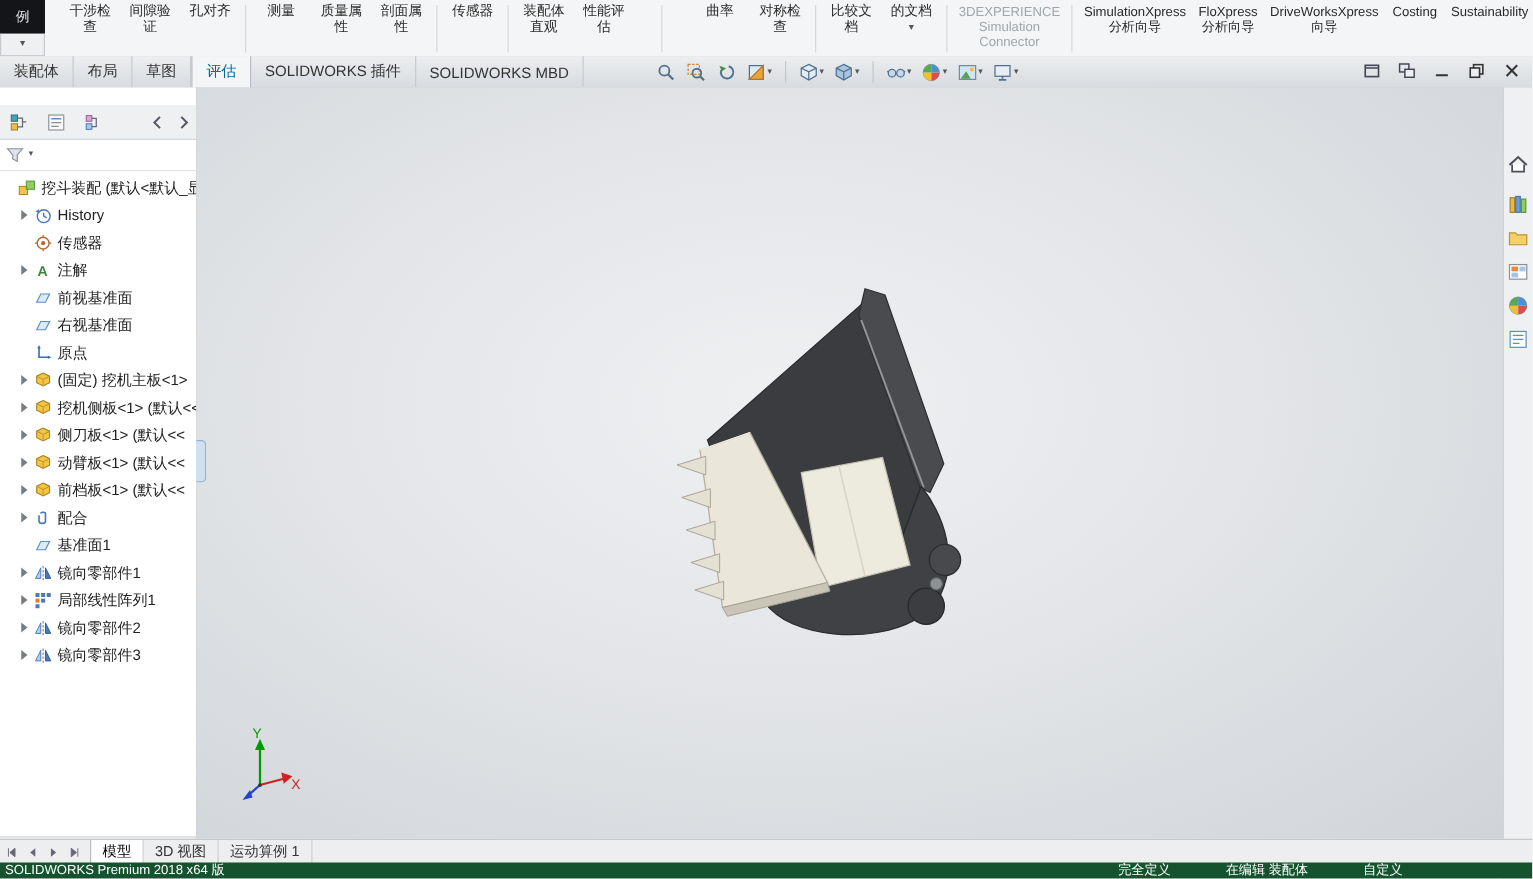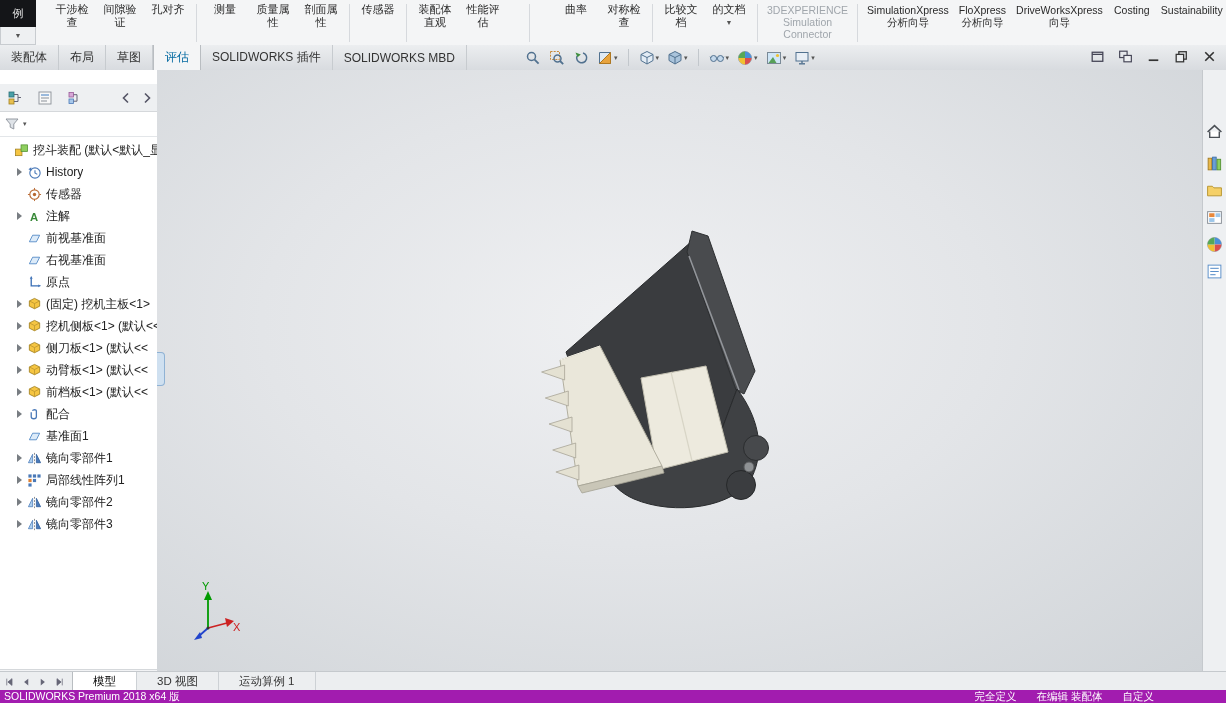--- a/index.html
+++ b/index.html
@@ -76,28 +76,28 @@
             padding-top:52px;gap:8px}
   .ticon{width:19px;height:19px;display:flex;align-items:center;justify-content:center}
   .ticon .ic{width:17px;height:17px}
   .ticon:first-child{margin-bottom:5px}
   
   .bottombar{position:absolute;left:0;top:671px;right:0;height:19px;background:#eceef0;
              border-top:1px solid #c5c9cd;display:flex;align-items:stretch}
   .bnav{width:17px;display:flex;align-items:center;justify-content:center}
   .bnav .ic{width:12px;height:12px}
   .btabs{display:flex;align-items:stretch;margin-left:4px}
-  .btab{padding:0 20px;display:flex;align-items:center;font-size:11.5px;color:#333;
+  .btab{padding:0 9px;display:flex;align-items:center;font-size:11.5px;color:#333;
         border-right:1px solid #cdd1d5;white-space:nowrap}
   .btab.active{background:#fff;border-left:1px solid #b9bdc1;color:#000}
   
-  .statusbar{position:absolute;left:0;top:690px;right:0;height:13px;background:#a21caf;color:#fff;
+  .statusbar{position:absolute;left:0;top:690px;right:0;height:13px;background:#14532d;color:#fff;
              font-size:10.5px;display:flex;align-items:flex-start;padding:0 4px;line-height:13px}
   .sleft{white-space:nowrap}
-  .sitems{margin-left:auto;display:flex;gap:20px;margin-right:68px}
+  .sitems{margin-left:auto;display:flex;gap:44px;margin-right:100px}
   .sitem{white-space:nowrap}
 </style>
 </head>
 <body>
 
 <div class="app">
 
   <div class="ribbon">
     <div class="clipped-col">
       <div class="clipped-top">例</div>

